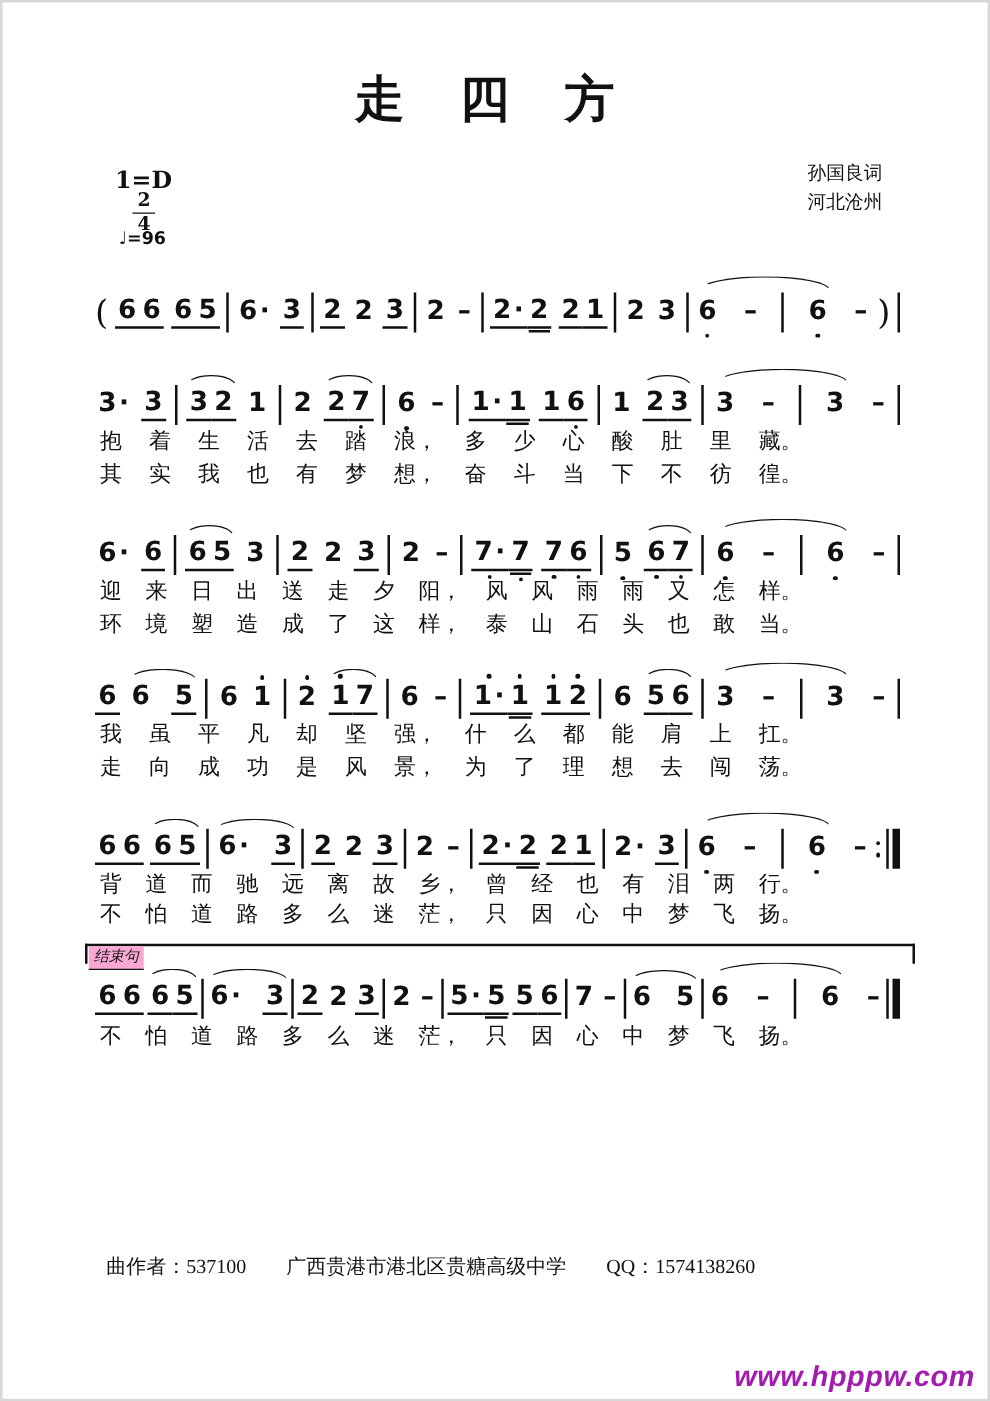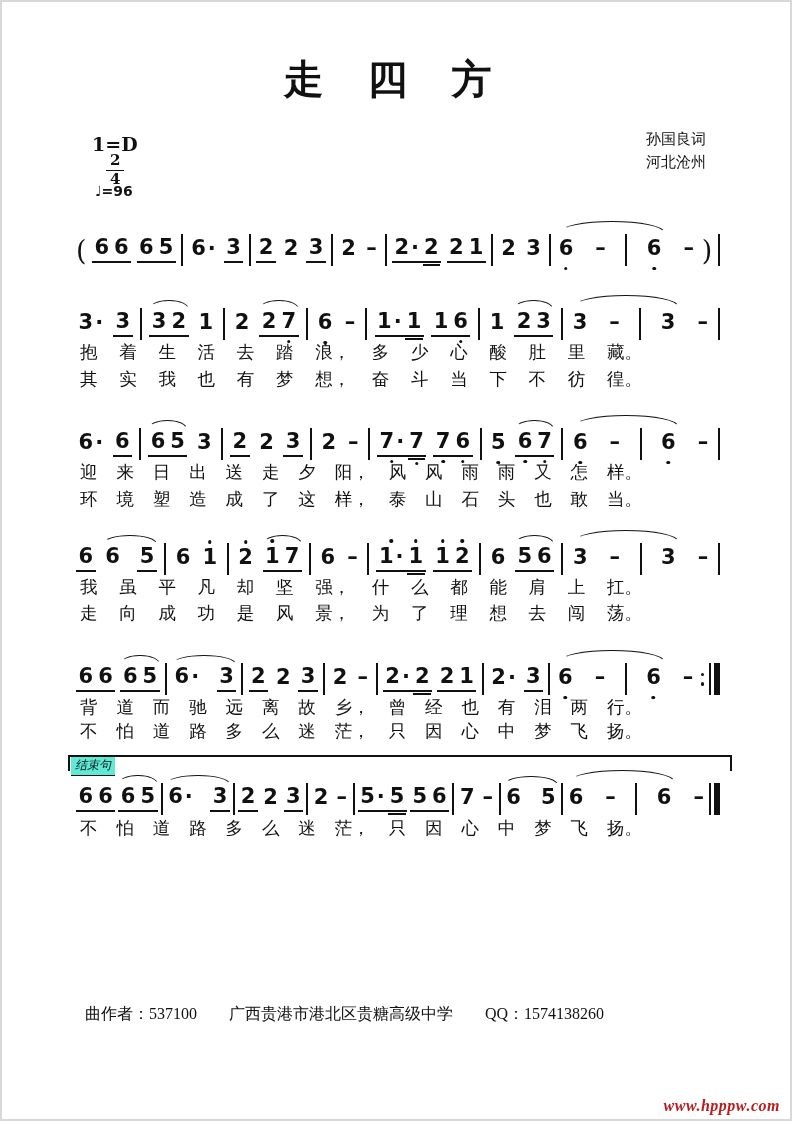--- a/index.html
+++ b/index.html
@@ -47,25 +47,25 @@
   .fbar .dots{display:inline-flex;flex-direction:column;gap:6px;margin-right:2px;}
   .fbar .dot{width:3.5px;height:3.5px;border-radius:50%;background:#111;}
   
   .lyric-row{position:absolute;left:80px;width:562px;display:flex;
              justify-content:space-between;font-size:17.5px;line-height:1;}
   .syl{white-space:nowrap;}
   
   .bracket{position:absolute;left:68px;top:755px;width:660px;height:14px;
            border-top:2px solid #111;border-left:2px solid #111;border-right:2px solid #111;}
   .bracket .lbl{position:absolute;left:1px;top:0;font-style:italic;font-size:12px;
-                padding:0 4px 1px;border-bottom:1.5px solid #111;background:#5eead4;}
+                padding:0 4px 1px;border-bottom:1.5px solid #111;background:#f9a8d4;}
   
   .footer{position:absolute;left:85px;top:1000px;font-size:16px;line-height:1.8;}
-  .watermark{position:absolute;right:12px;bottom:6px;font-family:Liberation Serif, serif;
-             font-weight:bold;font-style:italic;font-size:16px;color:#b91c1c;letter-spacing:.5px;}
+  .watermark{position:absolute;right:12px;bottom:6px;font-family:Liberation Sans, sans-serif;
+             font-weight:bold;font-style:italic;font-size:23px;color:#a21caf;letter-spacing:.5px;}
 </style>
 </head>
 <body>
 
 <div class="page">
 
   <div class="title">走 四 方</div>
 
   <div class="keyrow">
     <span class="keysig">1=D</span>

